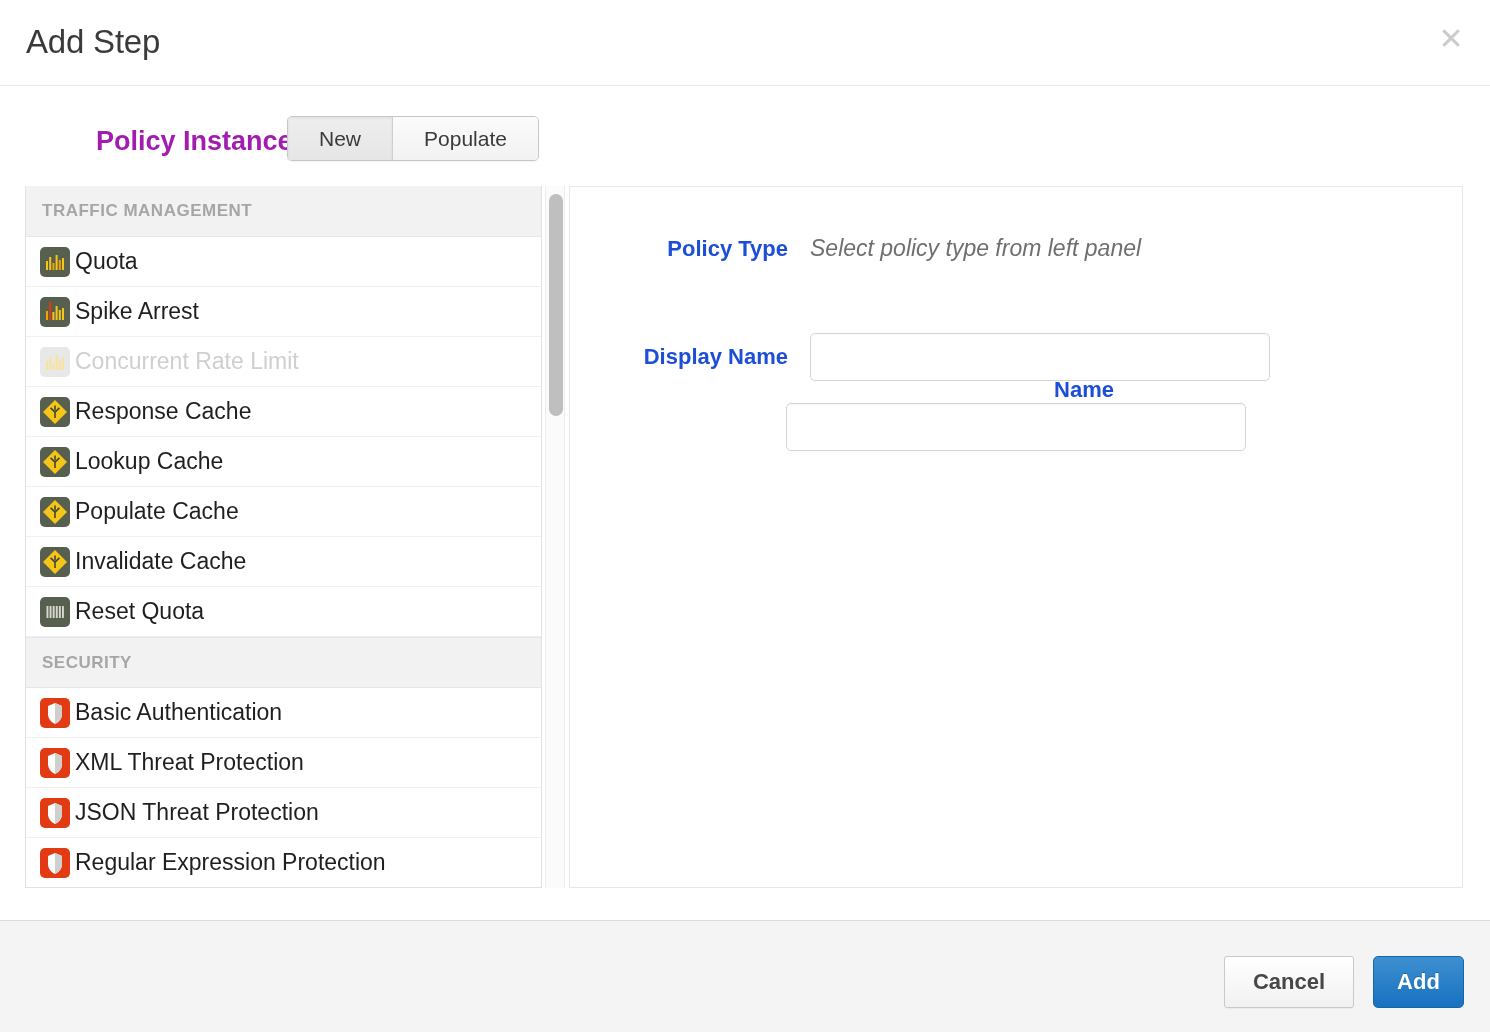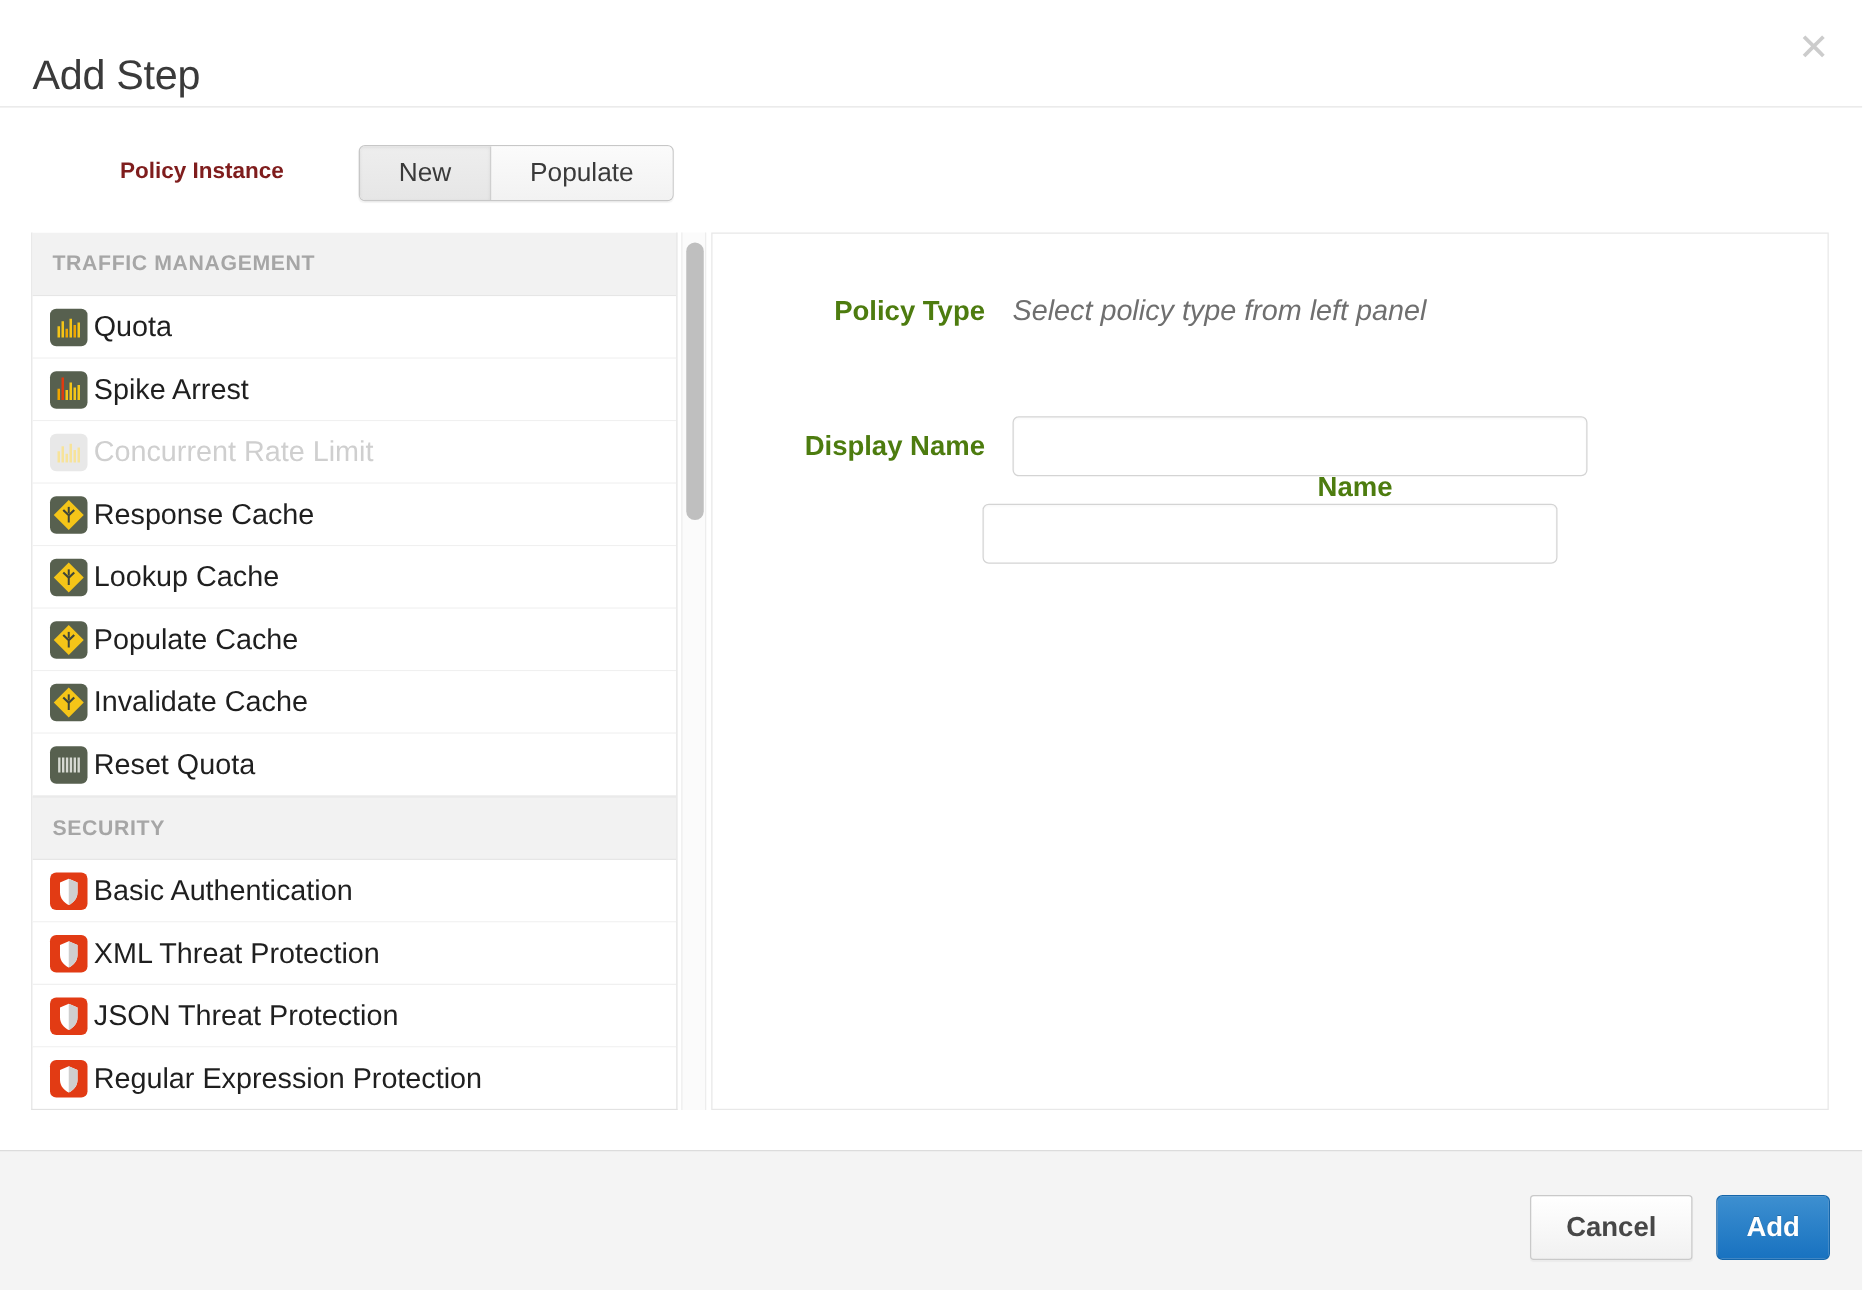--- a/index.html
+++ b/index.html
@@ -28,21 +28,20 @@
     background: #ffffff;
   }
   #dialog-title {
     position: absolute;
     left: 26px; top: 20px;
     font-size: 33px;
     font-weight: 400;
     color: #3a3a3a;
     letter-spacing: -0.2px;
     line-height: 44px;
-    margin-top: 18px;
   }
   #close-btn {
     position: absolute;
     right: 20px; top: 20px;
     width: 38px; height: 38px;
     display: flex; align-items: center; justify-content: center;
     color: #cccccc;
     font-size: 30px;
     line-height: 1;
     cursor: pointer;
@@ -53,23 +52,23 @@
 
   
   #policy-instance-row {
     position: absolute;
     left: 0; top: 112px;
     width: 100%; height: 56px;
   }
   #policy-instance-label {
     position: absolute;
     left: 96px; top: 14px;
-    font-size: 18px;
+    font-size: 27px;
     font-weight: bold;
-    color: #7f1d1d;
+    color: #a21caf;
   }
   #toggle-group {
     position: absolute;
     left: 287px; top: 4px;
     display: flex;
     height: 45px;
     border: 1px solid #c7c7c7;
     border-radius: 5px;
     overflow: hidden;
     box-shadow: 0 1px 1px rgba(0,0,0,0.05);
@@ -192,21 +191,21 @@
   .form-row {
     position: absolute;
     display: flex;
     align-items: center;
   }
   .form-label {
     width: 240px;
     text-align: right;
     font-size: 22px;
     font-weight: bold;
-    color: #4d7c0f;
+    color: #1d4ed8;
     padding-right: 22px;
   }
   .form-static {
     font-size: 23px;
     font-style: italic;
     color: #6f6f6f;
   }
   .form-input {
     width: 460px;
     height: 48px;

